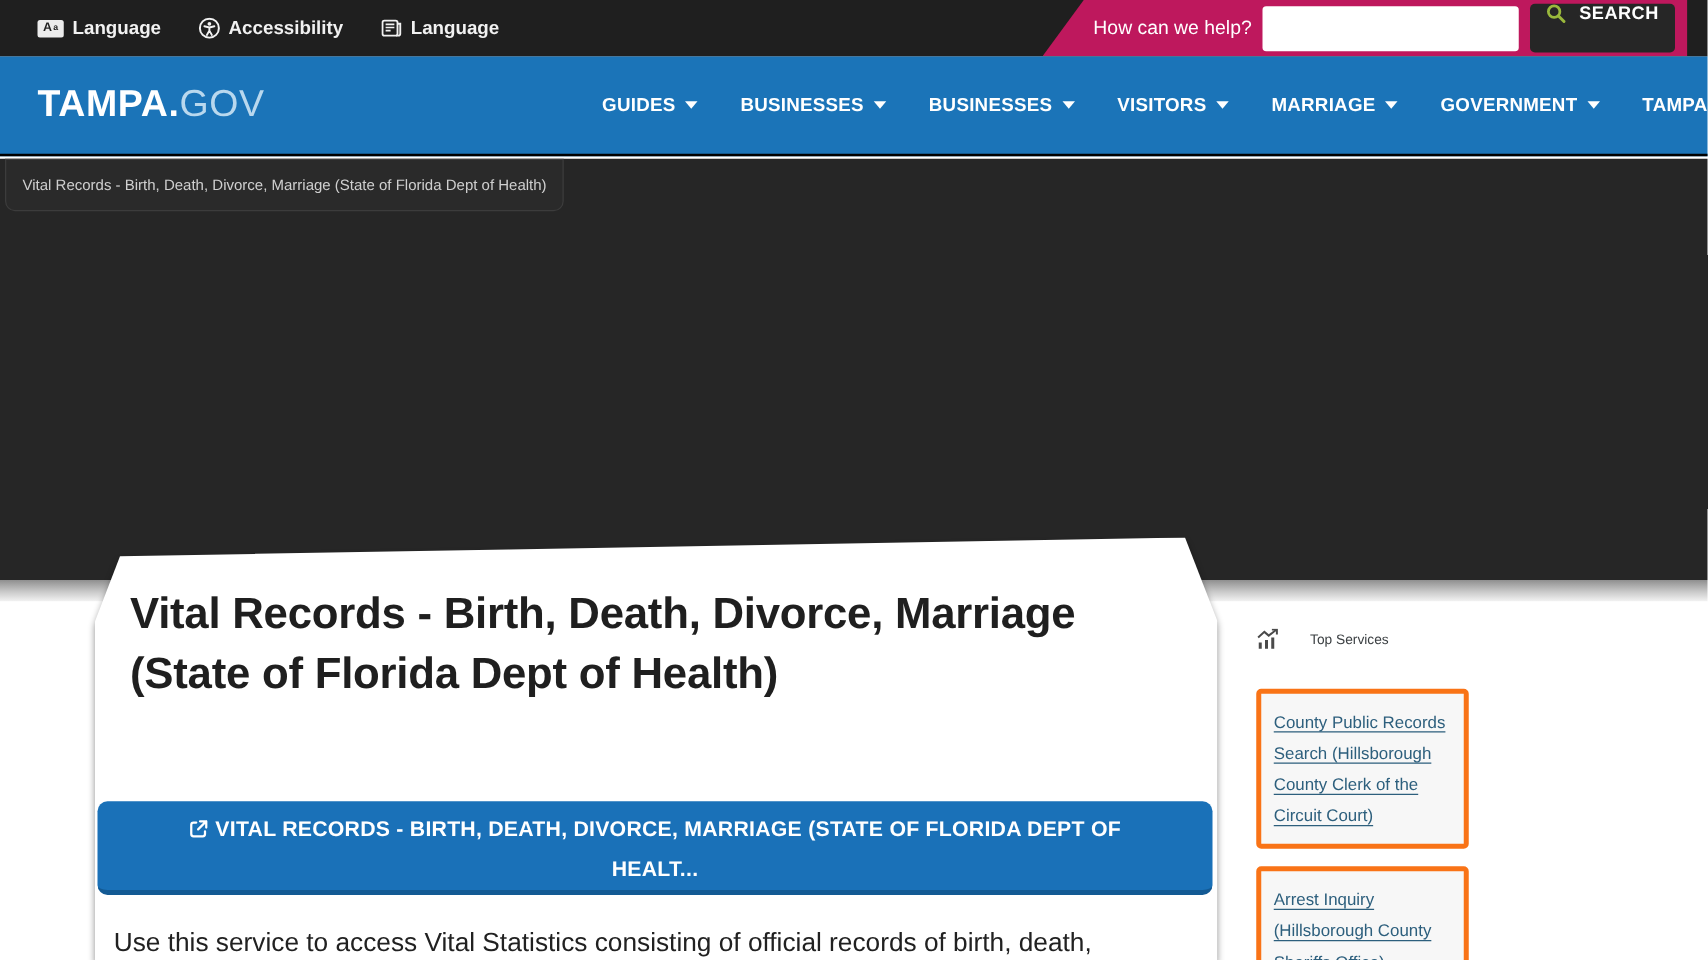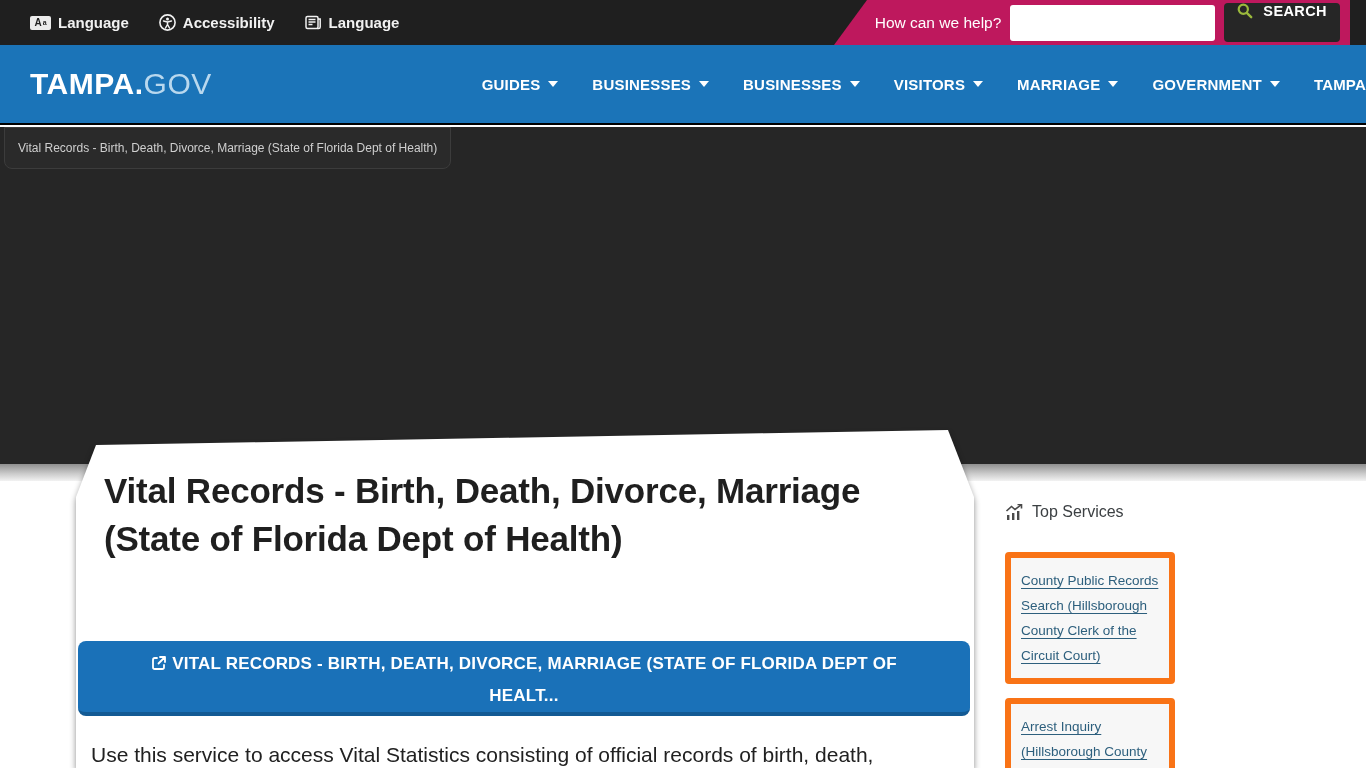--- a/index.html
+++ b/index.html
@@ -73,24 +73,24 @@
                 border-radius:8px; color:#ffffff; font-weight:700; font-size:17px;
                 line-height:30px; letter-spacing:.2px; text-align:center;
                 padding:7px 38px 0; cursor:pointer; text-transform:uppercase;
                 font-family:"Liberation Sans", sans-serif; }
   .ext-icon { display:inline-block; vertical-align:-2px; margin-right:5px; }
   .intro { position:absolute; left:15px; top:316px; width:870px; font-size:21px;
            color:#212121; line-height:28px; }
 
   
   .sidebar { position:absolute; left:1005px; top:503px; width:200px; z-index:5; }
-  .ts-header { display:flex; align-items:center; gap:8px; color:#3c4043;
-               font-size:16px; }
+  .ts-header { display:flex; align-items:center; gap:24px; color:#3c4043;
+               font-size:11px; }
   .ts-card { width:170px; margin-top:31px; background:#f7f7f7;
-             border:6px solid #f97316; border-radius:4px; padding:10px 10px; }
+             border:4px solid #f97316; border-radius:4px; padding:10px 10px; }
   .ts-card + .ts-card { margin-top:14px; }
   .ts-link { color:#2d5f7d; font-size:13.5px; line-height:25px;
              text-decoration:underline; text-underline-offset:3px; cursor:pointer;
              display:block; }
 </style>
 </head>
 <body>
 
 <header class="topbar">
   <div class="topbar-left">

